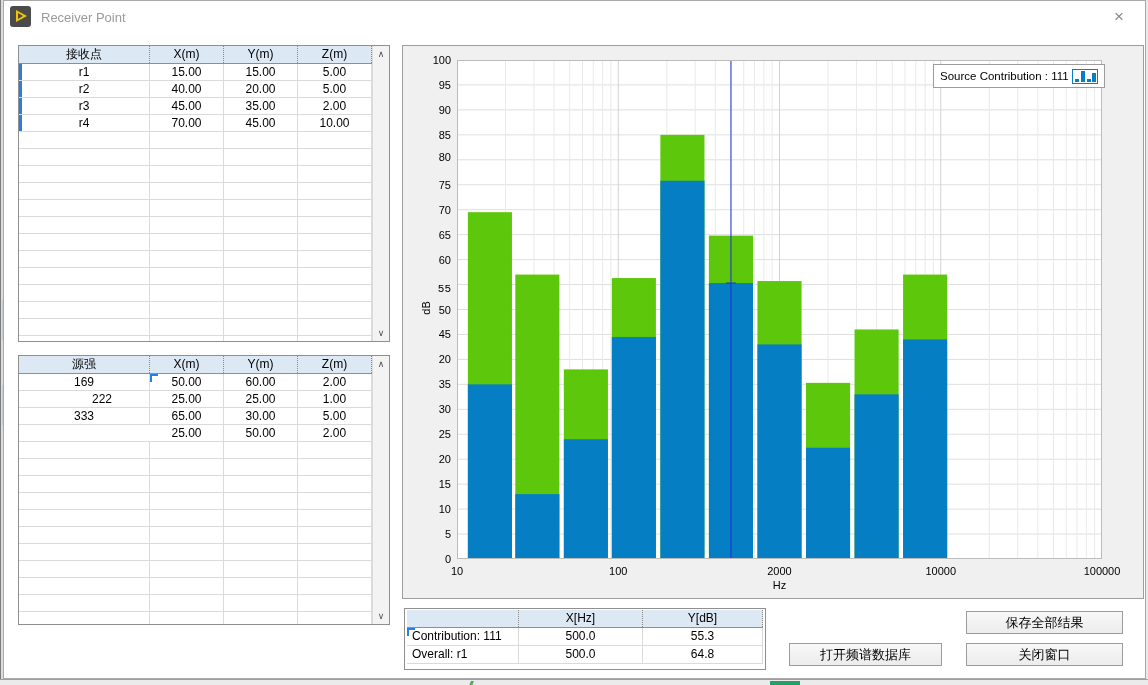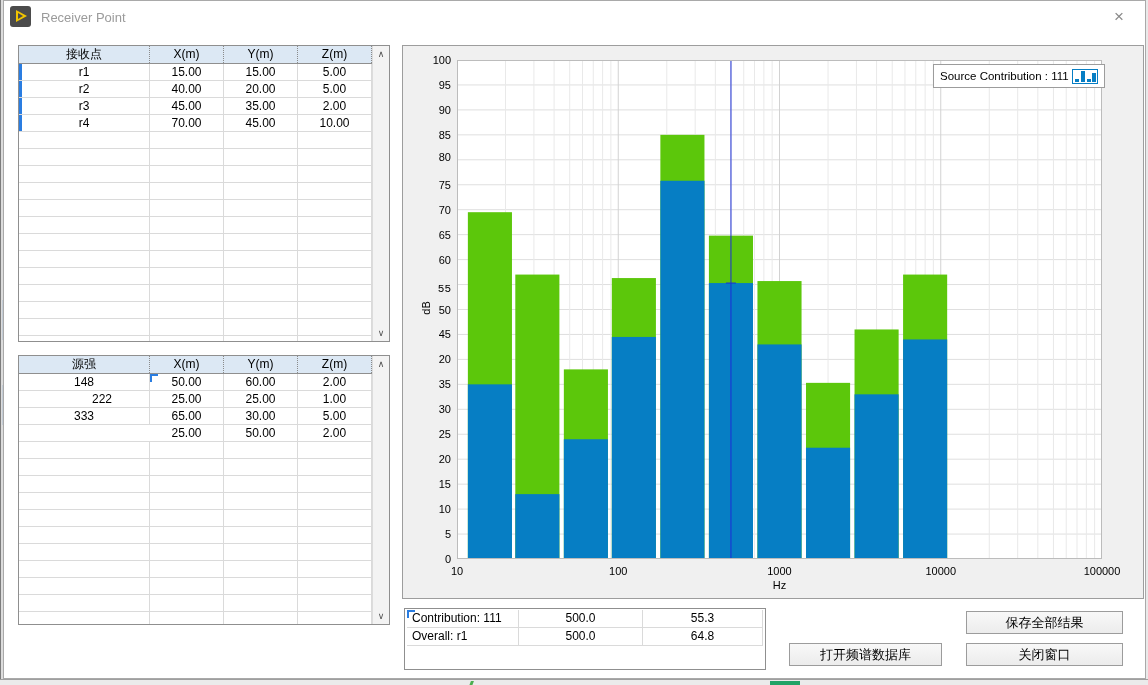--- a/index.html
+++ b/index.html
@@ -212,21 +212,21 @@
 
   <div class="abs tbox" id="sourceBox">
     <div class="tgrid">
         <div class="trow thead">
           <div class="tcell" style="width: 131px;">源强</div>
           <div class="tcell" style="width: 74px;">X(m)</div>
           <div class="tcell" style="width: 74px;">Y(m)</div>
           <div class="tcell" style="width: 74px;">Z(m)</div>
         </div>
         <div class="trow">
-          <div class="tcell" style="width: 131px;">148</div>
+          <div class="tcell" style="width: 131px;">169</div>
           <div class="tcell" style="width: 74px;">50.00<span class="corner"></span></div>
           <div class="tcell" style="width: 74px;">60.00</div>
           <div class="tcell" style="width: 74px;">2.00</div>
         </div>
         <div class="trow">
           <div class="tcell" style="width: 131px; padding-left: 36px;">222</div>
           <div class="tcell" style="width: 74px;">25.00</div>
           <div class="tcell" style="width: 74px;">25.00</div>
           <div class="tcell" style="width: 74px;">1.00</div>
         </div>
@@ -437,40 +437,45 @@
         <div class="ylab" style="left: 6px; top: 133.75px;">75</div>
         <div class="ylab" style="left: 6px; top: 106px;">80</div>
         <div class="ylab" style="left: 6px; top: 83.85px;">85</div>
         <div class="ylab" style="left: 6px; top: 58.9px;">90</div>
         <div class="ylab" style="left: 6px; top: 33.95px;">95</div>
         <div class="ylab" style="left: 6px; top: 9px;">100</div>
       </div>
     <div id="xticks">
         <div class="xlab" style="left: 9px; top: 519px;">10</div>
         <div class="xlab" style="left: 170.25px; top: 519px;">100</div>
-        <div class="xlab" style="left: 331.5px; top: 519px;">1000</div>
+        <div class="xlab" style="left: 331.5px; top: 519px;">2000</div>
         <div class="xlab" style="left: 492.75px; top: 519px;">10000</div>
         <div class="xlab" style="left: 654px; top: 519px;">100000</div>
       </div>
     <div class="axis-y">dB</div>
     <div class="axis-x">Hz</div>
     <div class="legend" id="legend">
         <div class="lrow">
           <span class="llabel">Source Contribution : 111</span>
           <span class="lglyph" style="border-color: rgb(6, 126, 196);">
             <i style="left: 2px; height: 3px; background: rgb(6, 126, 196);"></i>
             <i style="left: 8px; height: 11px; background: rgb(6, 126, 196);"></i>
             <i style="left: 14px; height: 3px; background: rgb(6, 126, 196);"></i>
             <i style="left: 19px; height: 9px; background: rgb(6, 126, 196);"></i>
           </span>
         </div>
       </div>
   </div>
 
   <div class="abs tbox" id="cursorBox">
+      <div class="trow thead">
+        <div class="tcell" style="width: 112px;"></div>
+        <div class="tcell" style="width: 124px;">X[Hz]</div>
+        <div class="tcell" style="width: 120px;">Y[dB]</div>
+      </div>
       <div class="trow">
         <div class="tcell left" style="width: 112px;">Contribution: 111<span class="corner"></span></div>
         <div class="tcell" style="width: 124px;">500.0</div>
         <div class="tcell" style="width: 120px;">55.3</div>
       </div>
       <div class="trow">
         <div class="tcell left" style="width: 112px;">Overall: r1</div>
         <div class="tcell" style="width: 124px;">500.0</div>
         <div class="tcell" style="width: 120px;">64.8</div>
       </div>

